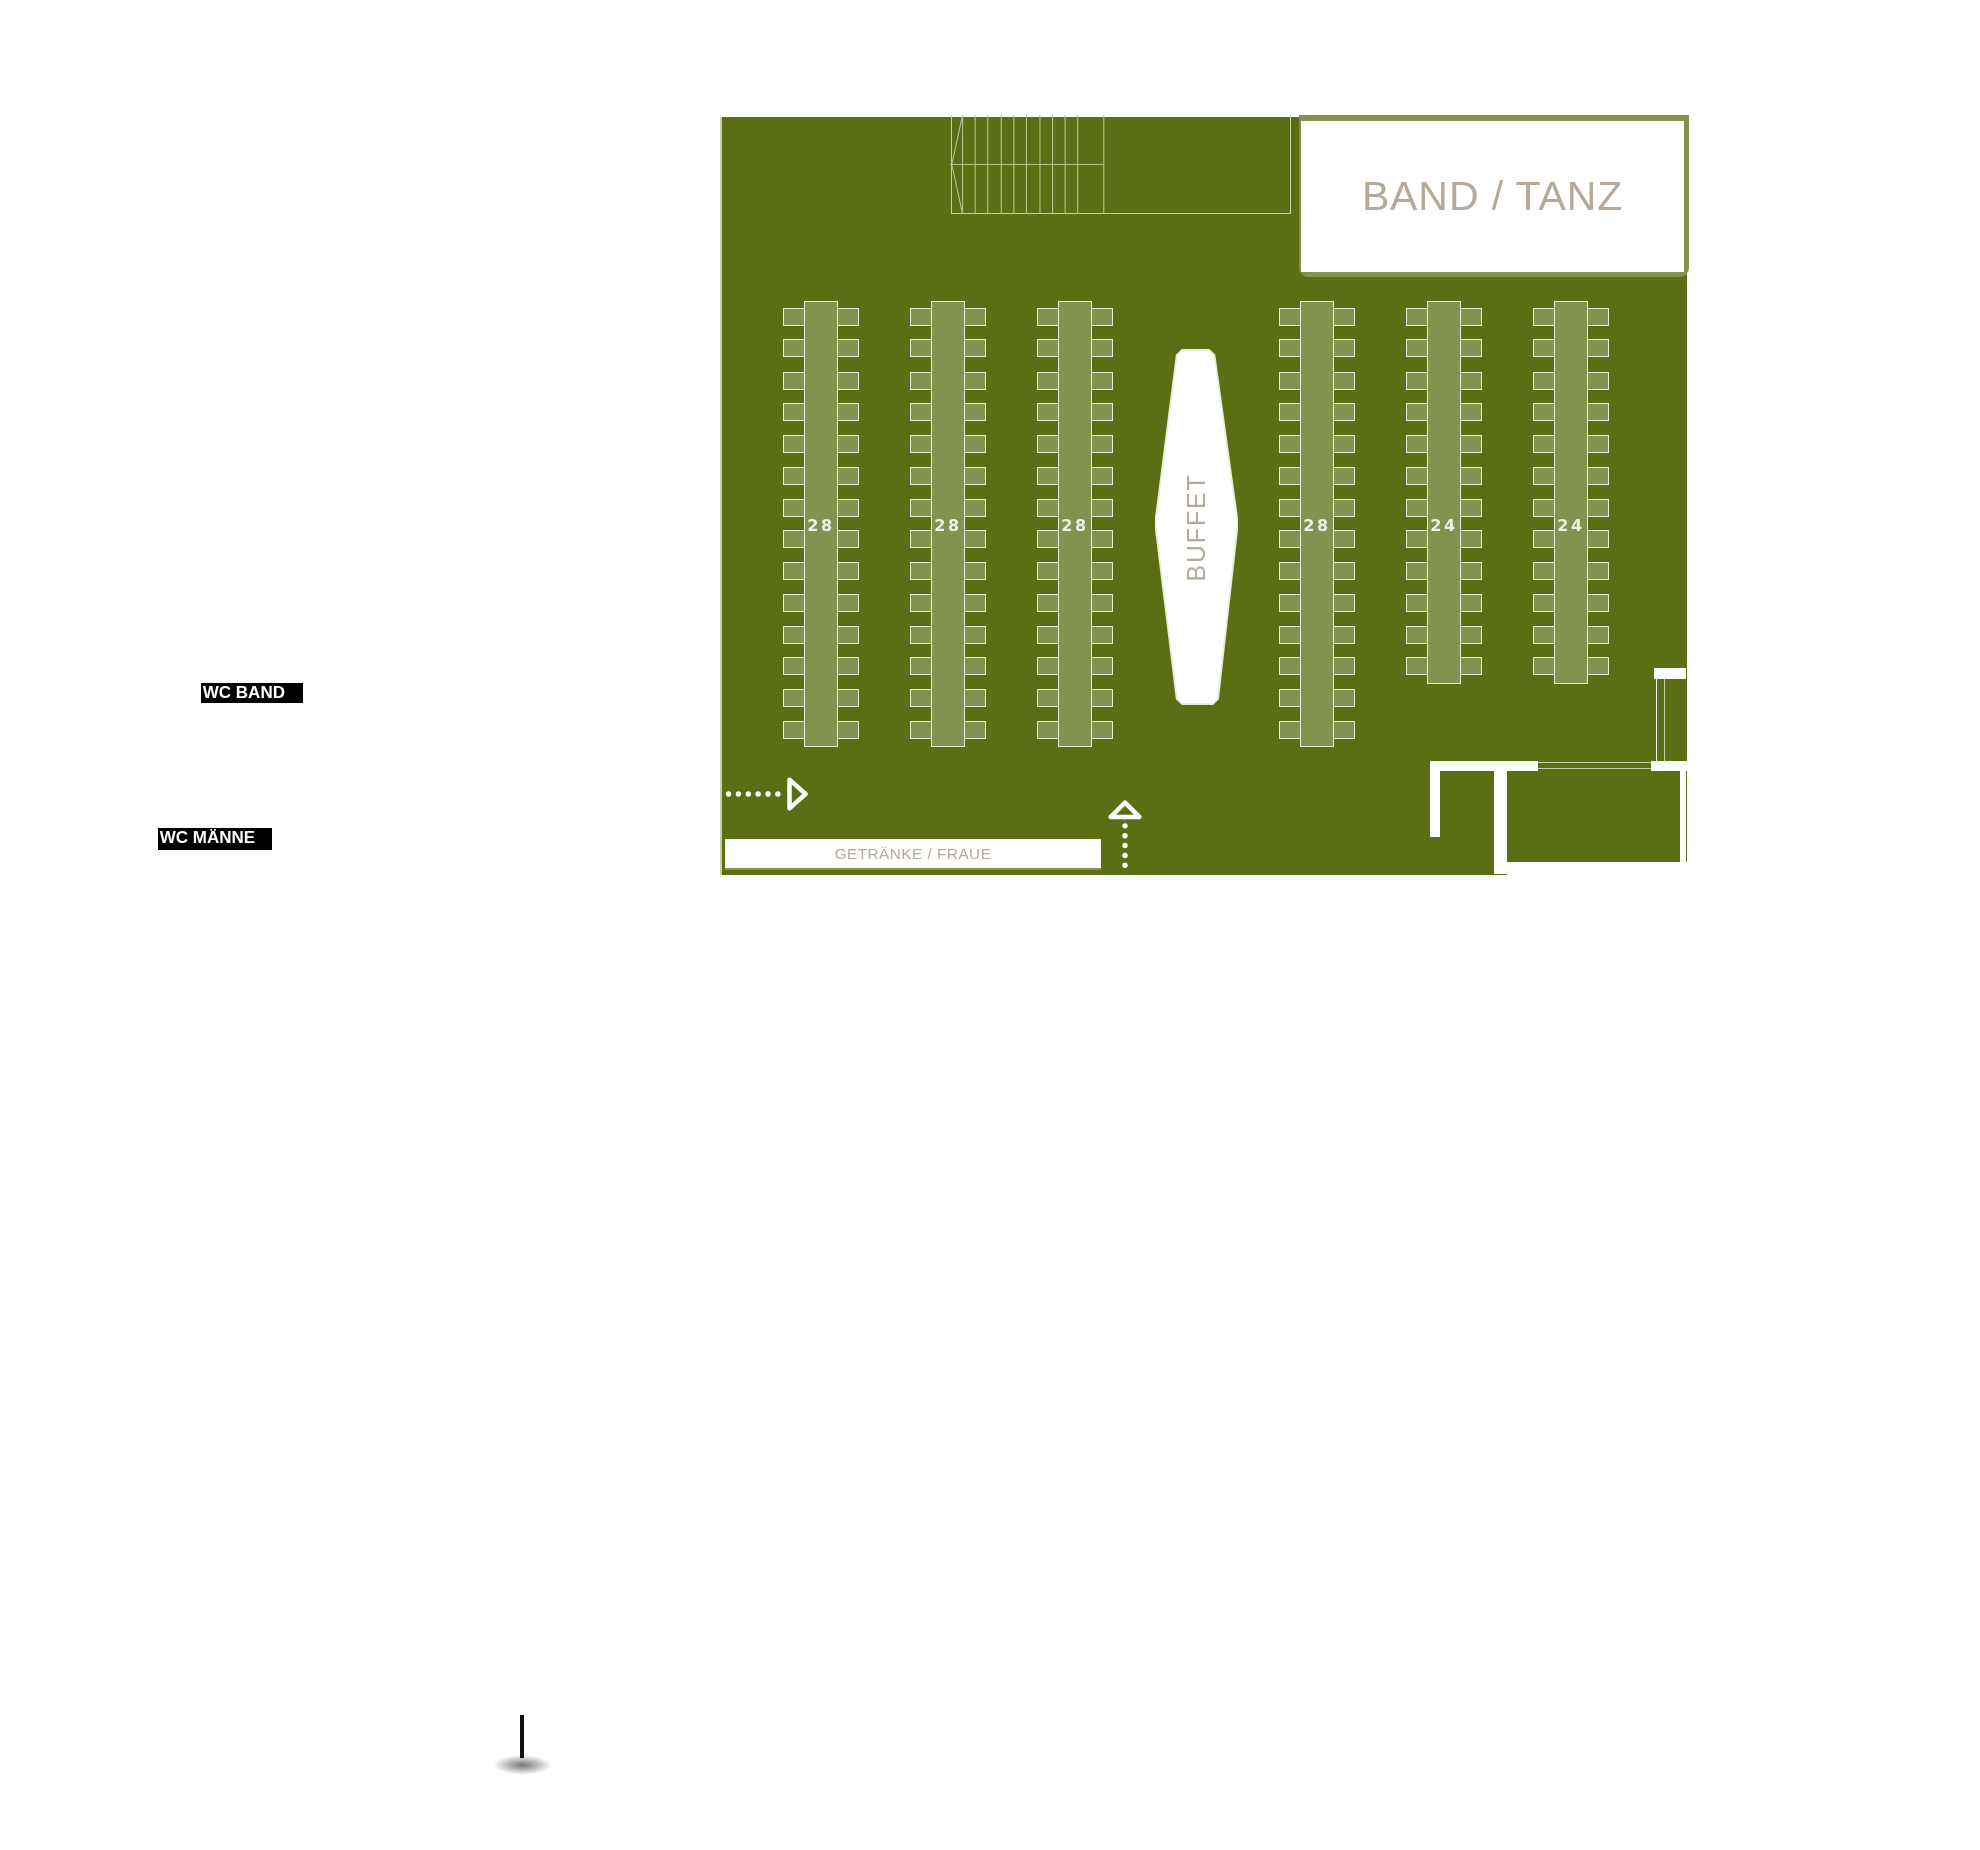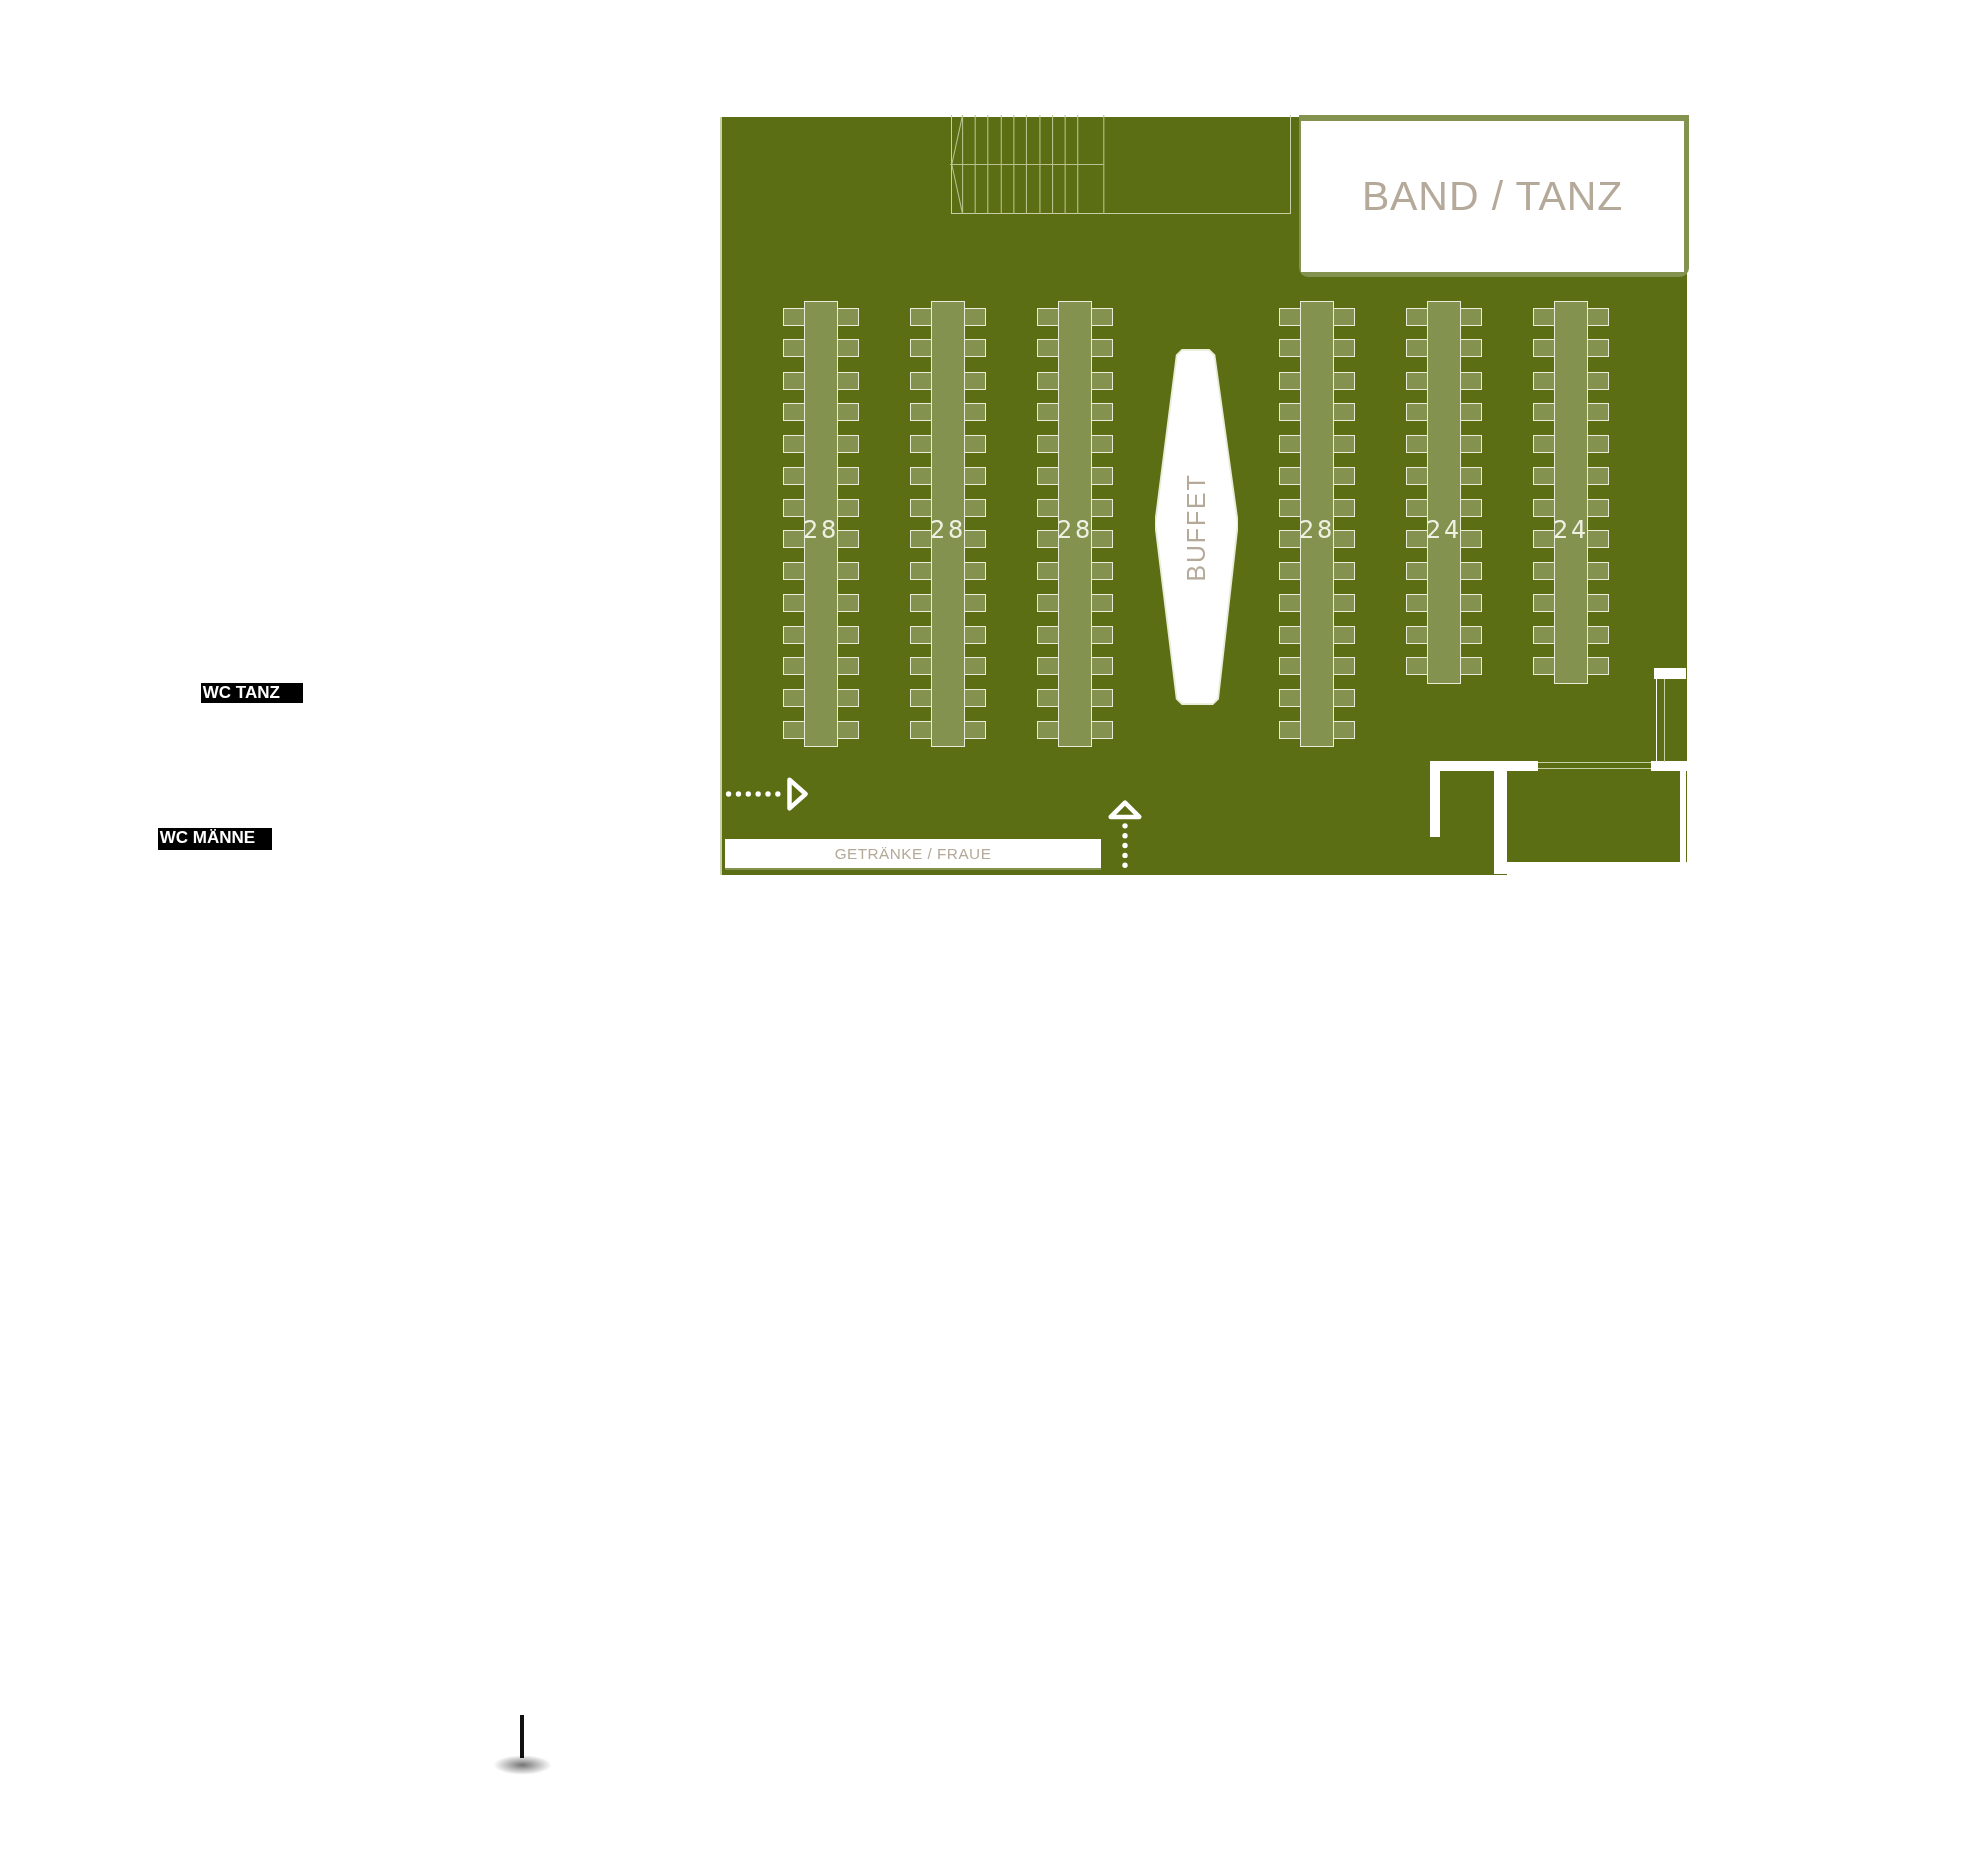--- a/index.html
+++ b/index.html
@@ -3,21 +3,21 @@
 <meta charset="utf-8">
 <style>
   html, body { margin: 0; padding: 0; background: #ffffff; }
   body { width: 1980px; height: 1851px; position: relative; overflow: hidden; font-family: "DejaVu Sans", sans-serif; }
   .abs { position: absolute; box-sizing: border-box; }
   #hall { left: 720px; top: 117px; width: 967px; height: 758px; background: #5b6e13; border-left: 2.7px solid #c9d0a8; }
   .stair { left: 951px; top: 115px; width: 340px; height: 99px; border: 1.8px solid #c6cfa6; border-top: none; }
   .band { left: 1299px; top: 115px; width: 390px; height: 162px; background: #84924f; border-radius: 0 0 9px 9px; }
   .band-inner { left: 1301px; top: 121px; width: 383px; height: 151px; background: #ffffff; display: flex; align-items: center; justify-content: center; color: #b5a99a; font-family: "Liberation Sans", sans-serif; font-size: 41px; letter-spacing: 0.9px; }
   .table { width: 34px; background: #84924f; border: 1.8px solid #e8ecd8; display: flex; align-items: flex-start; justify-content: center; }
-  .table span { color: #eef0e2; font-family: "DejaVu Sans", sans-serif; font-size: 24px; letter-spacing: 2.7px; margin-top: 214px; font-weight: 400; }
+  .table span { color: #eef0e2; font-family: "DejaVu Sans", sans-serif; font-size: 16px; letter-spacing: 2.7px; margin-top: 214px; font-weight: 700; }
   .chair { width: 21.6px; height: 18px; background: #84924f; border: 1.8px solid #e8ecd8; }
   .buffet-label { color: #b5a99a; font-family: "Liberation Sans", sans-serif; font-size: 25px; letter-spacing: 1.8px; transform: rotate(-90deg); white-space: nowrap; }
   .bar { left: 725px; top: 839px; width: 376px; height: 31px; background: #ffffff; border-bottom: 2.7px solid #84924f; display: flex; align-items: center; justify-content: center; color: #b5a99a; font-family: "Liberation Sans", sans-serif; font-size: 15.3px; letter-spacing: 0.5px; }
   .wall { background: #ffffff; }
   .wc { background: #000000; color: #ffffff; font-family: "Liberation Sans", sans-serif; font-weight: bold; font-size: 17px; line-height: 20px; white-space: nowrap; overflow: hidden; padding-left: 1.8px; }
 </style>
 </head>
 <body>
 
 <div id="hall" class="abs"></div>
@@ -266,18 +266,18 @@
 <div class="abs wall" style="left:1430px;top:761px;width:108px;height:10px;"></div>
 <div class="abs" style="left:1538px;top:762px;width:115px;height:7.2px;border-top:1.8px solid #c6cfa6;border-bottom:1.8px solid #c6cfa6;"></div>
 <div class="abs wall" style="left:1651px;top:761px;width:36px;height:10px;"></div>
 <div class="abs wall" style="left:1430px;top:761px;width:10px;height:76px;"></div>
 <div class="abs wall" style="left:1494px;top:770px;width:12.6px;height:104px;"></div>
 <div class="abs wall" style="left:1507px;top:862px;width:180px;height:12.6px;"></div>
 <div class="abs wall" style="left:1680px;top:770px;width:6.3px;height:104px;"></div>
 <div class="abs wall" style="left:1654px;top:668px;width:32px;height:10.8px;"></div>
 <div class="abs" style="left:1656px;top:679px;width:9px;height:83px;border-left:1.8px solid #ffffff;border-right:1.8px solid #c6cfa6;"></div>
 
-<div class="abs wc" style="left:201px;top:683px;width:102px;height:20px;">WC TANZ</div>
+<div class="abs wc" style="left:201px;top:683px;width:102px;height:20px;">WC BAND</div>
 <div class="abs wc" style="left:158px;top:828px;width:114px;height:21.6px;">WC MÄNNE</div>
 
 <div class="abs" style="left:520px;top:1715px;width:3.6px;height:43px;background:#111;"></div>
 <div class="abs" style="left:493px;top:1755px;width:59px;height:20px;border-radius:50%;background:radial-gradient(ellipse at center, rgba(0,0,0,0.55), rgba(0,0,0,0) 70%);"></div>
 
 
 </body></html>

